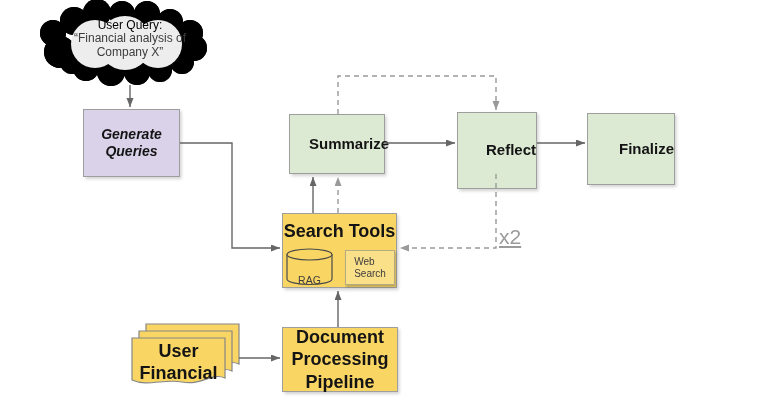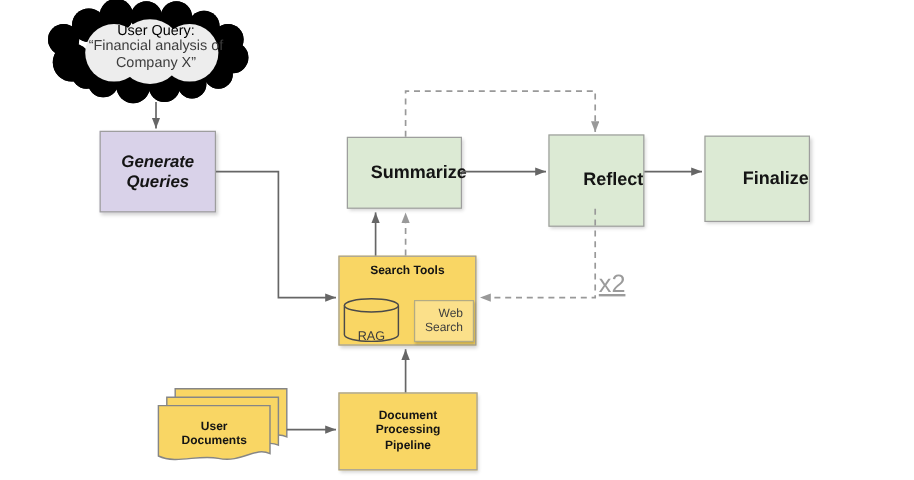--- a/index.html
+++ b/index.html
@@ -13,33 +13,33 @@
     font-family:"Liberation Sans",sans-serif;overflow:hidden;}
   .node{position:absolute;display:flex;align-items:center;justify-content:center;
     text-align:center;border:1px solid var(--node-border);box-sizing:border-box;
     box-shadow:1.5px 2px 3px rgba(0,0,0,.18);z-index:1;}
   .purple{background:var(--purple-node);}
   .green{background:var(--green-node);}
   .yellow{background:var(--yellow-node);}
   .lbl{white-space:pre-line;font-weight:bold;color:var(--text);line-height:1.25;}
   .lbl-lg{font-size:15px;margin-left:24px;}
   .lbl-md{font-size:14px;}
-  .lbl-sm{font-size:10px;}
+  .lbl-sm{font-size:18px;}
   .node-top{align-items:flex-start;}
   .node-top .lbl{margin-top:6px;}
   svg.overlay{position:absolute;left:0;top:0;z-index:2;pointer-events:none;}
   .float{position:absolute;z-index:3;}
   .cloud-text{left:57px;top:18px;width:146px;text-align:center;}
   .cloud-title{display:block;font-size:12px;font-weight:normal;color:#000;line-height:1.2;}
   .cloud-query{display:block;font-size:12px;color:var(--muted-text);white-space:pre-line;line-height:1.15;}
   .websearch-box{left:345px;top:250px;width:50px;height:35px;background:var(--yellow-light);
     border:1px solid #b3ab84;box-shadow:1px 1.5px 2px rgba(0,0,0,.22);
     display:flex;align-items:center;justify-content:center;box-sizing:border-box;}
   .websearch-box .small-lbl{font-size:10px;color:var(--muted-text);white-space:pre-line;
-    text-align:right;line-height:1.2;}
+    text-align:left;line-height:1.2;}
   .rag-label{left:287px;top:264px;width:45px;height:32px;display:flex;align-items:center;
     justify-content:center;font-size:10.5px;color:var(--muted-text);}
   .userdocs-label{left:132px;top:340px;width:93px;height:44px;display:flex;align-items:center;
     justify-content:center;text-align:center;}
   .loop-count{left:499px;top:226px;font-size:21px;color:var(--loop-text);line-height:1;text-decoration:underline;}
   .solid-line{stroke:var(--connector);stroke-width:1.4;fill:none;}
   .dash-line{stroke:var(--dashed-connector);stroke-width:1.4;stroke-dasharray:5 4;fill:none;}
   #m-solid path{fill:var(--connector);}
   #m-dash path{fill:var(--dashed-connector);}
   .cloud-flat circle{fill:var(--cloud-fill);}
@@ -147,18 +147,18 @@
 
   <div class="float websearch-box">
     <span class="small-lbl">Web
 Search</span>
   </div>
 
   <div class="float rag-label">RAG</div>
 
   <div class="float userdocs-label">
     <span class="lbl lbl-sm">User
-Documents</span>
+Financial</span>
   </div>
 
   <div class="float loop-count">x2</div>
 
 </div>
 
 </body></html>

